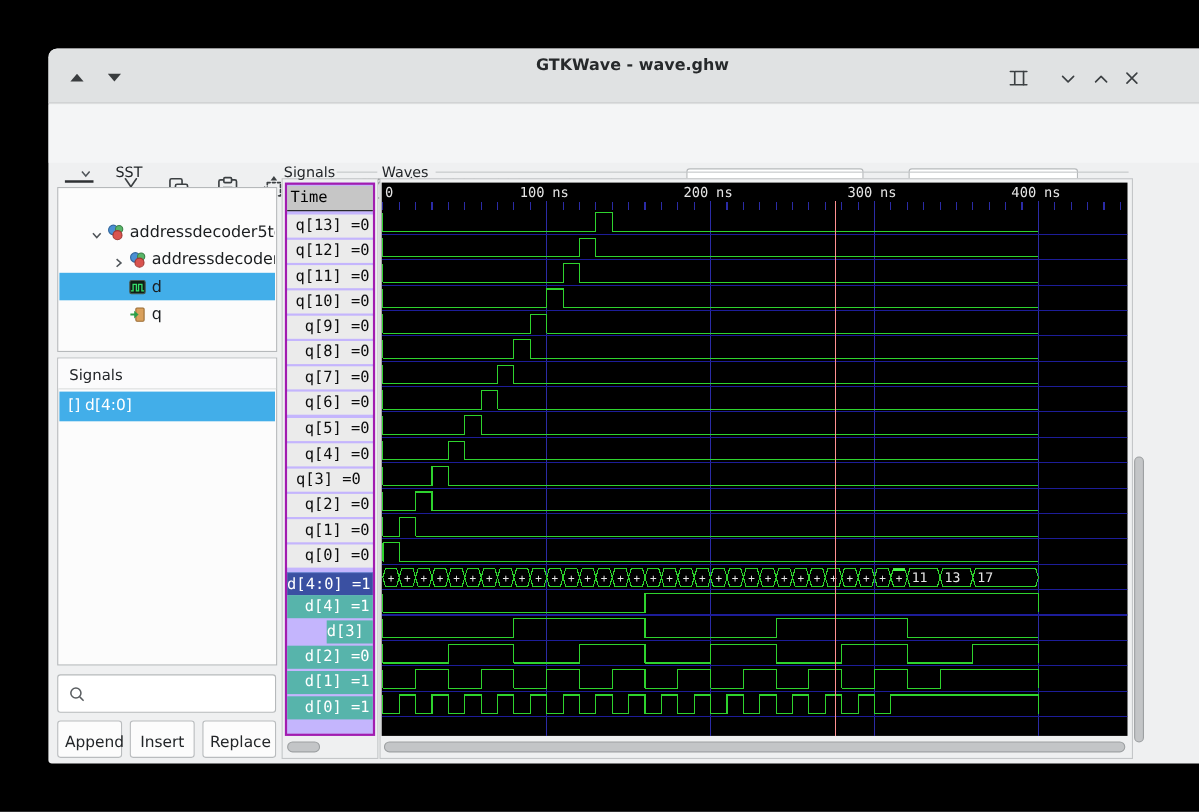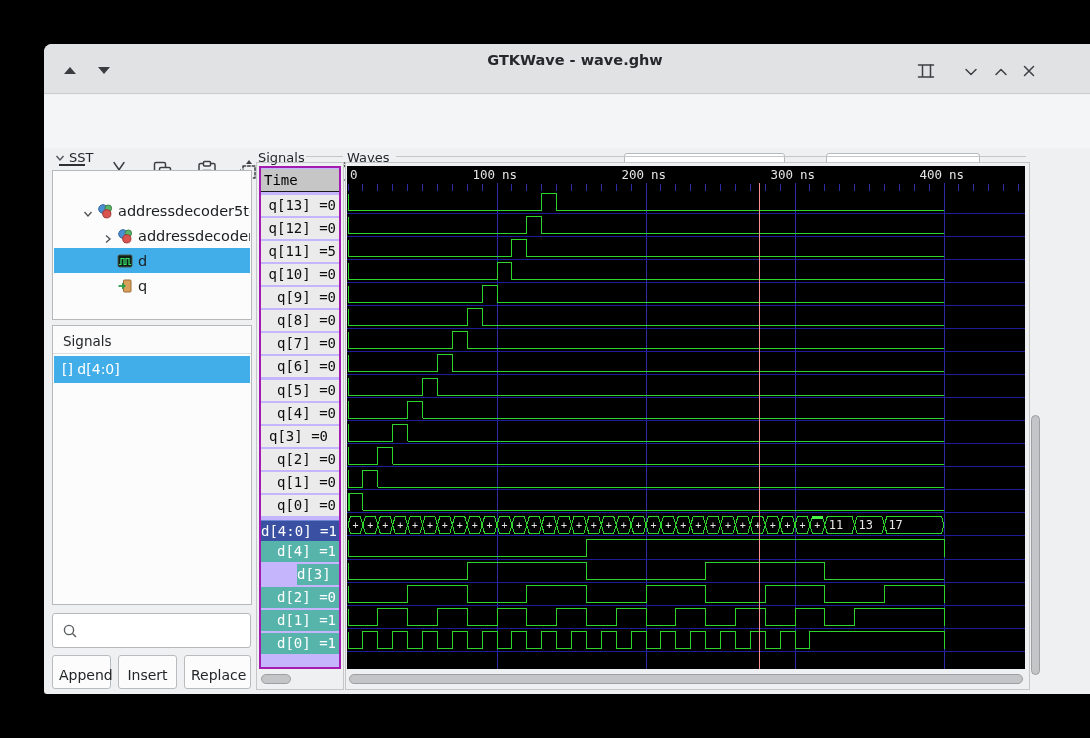--- a/index.html
+++ b/index.html
@@ -24,21 +24,21 @@
   .tb-ico svg { display:block; }
   
   .toolbar { position:absolute; left:0; top:51px; right:0; height:53px; background:#f4f5f6; }
   .tool-btn { position:absolute; top:64px; width:28px; height:26px; }
   .tool-btn svg { display:block; }
   .tool-label { position:absolute; top:70px; font-size:14.5px; color:#232629; }
   .entry { position:absolute; top:58px; height:38px; border:1px solid #b6b9bb; border-radius:3px;
     background:#fff; font-size:14.5px; color:#1c1f21; padding:0 10px;
     font-family:"DejaVu Sans","Liberation Sans",sans-serif; }
   
-  .sst-header { position:absolute; left:10px; top:106px; font-size:13px; color:#232629; display:flex; align-items:center; gap:3px; }
+  .sst-header { position:absolute; left:28px; top:106px; font-size:13px; color:#232629; display:flex; align-items:center; gap:21px; }
   .panel { position:absolute; background:#fcfcfc; border:1px solid #b6b9bb; }
   #tree-panel { left:8px; top:126px; width:200px; height:150px; overflow:hidden; }
   .tree-row { position:absolute; left:1px; right:1px; height:25px; display:flex; align-items:center; white-space:nowrap; overflow:hidden; }
   .tree-row.selected { background:#42aee9; }
   .tree-row .expander { width:15px; height:12px; flex:0 0 15px; }
   .tree-row .ticon { width:17px; height:16px; flex:0 0 17px; margin-right:4px; }
   .tree-row .tlabel { font-size:14.5px; color:#1b1e20; }
   #signals-panel { left:8px; top:281px; width:200px; height:280px; }
   .sig-header { position:absolute; left:0; top:0; right:0; height:28px; font-size:13.5px; color:#232629;
     padding:7px 0 0 10px; border-bottom:1px solid #dcdedf; background:#fbfbfc; }
@@ -295,21 +295,21 @@
   <button class="act-btn" style="left:140px;width:67px">Replace</button>
 
   <span class="frame-label" style="left:214px">Signals</span>
   <div class="frame-line" style="left:262px;width:37px"></div>
   <div class="frame-box" style="left:212px;width:88px"></div>
   <div id="names-col">
     <div id="time-header">Time</div>
     <div id="names-rows">
         <div class="name-row" style="top: 27px;">q[13] =0</div>
         <div class="name-row" style="top: 50.07px;">q[12] =0</div>
-        <div class="name-row" style="top: 73.14px;">q[11] =5</div>
+        <div class="name-row" style="top: 73.14px;">q[11] =0</div>
         <div class="name-row" style="top: 96.21px;">q[10] =0</div>
         <div class="name-row" style="top: 119.28px;">q[9] =0</div>
         <div class="name-row" style="top: 142.35px;">q[8] =0</div>
         <div class="name-row" style="top: 165.42px;">q[7] =0</div>
         <div class="name-row" style="top: 188.49px;">q[6] =0</div>
         <div class="name-row" style="top: 211.56px;">q[5] =0</div>
         <div class="name-row" style="top: 234.63px;">q[4] =0</div>
         <div class="name-row" style="top: 257.7px; text-align: center;">q[3] =0</div>
         <div class="name-row" style="top: 280.77px;">q[2] =0</div>
         <div class="name-row" style="top: 303.84px;">q[1] =0</div>

